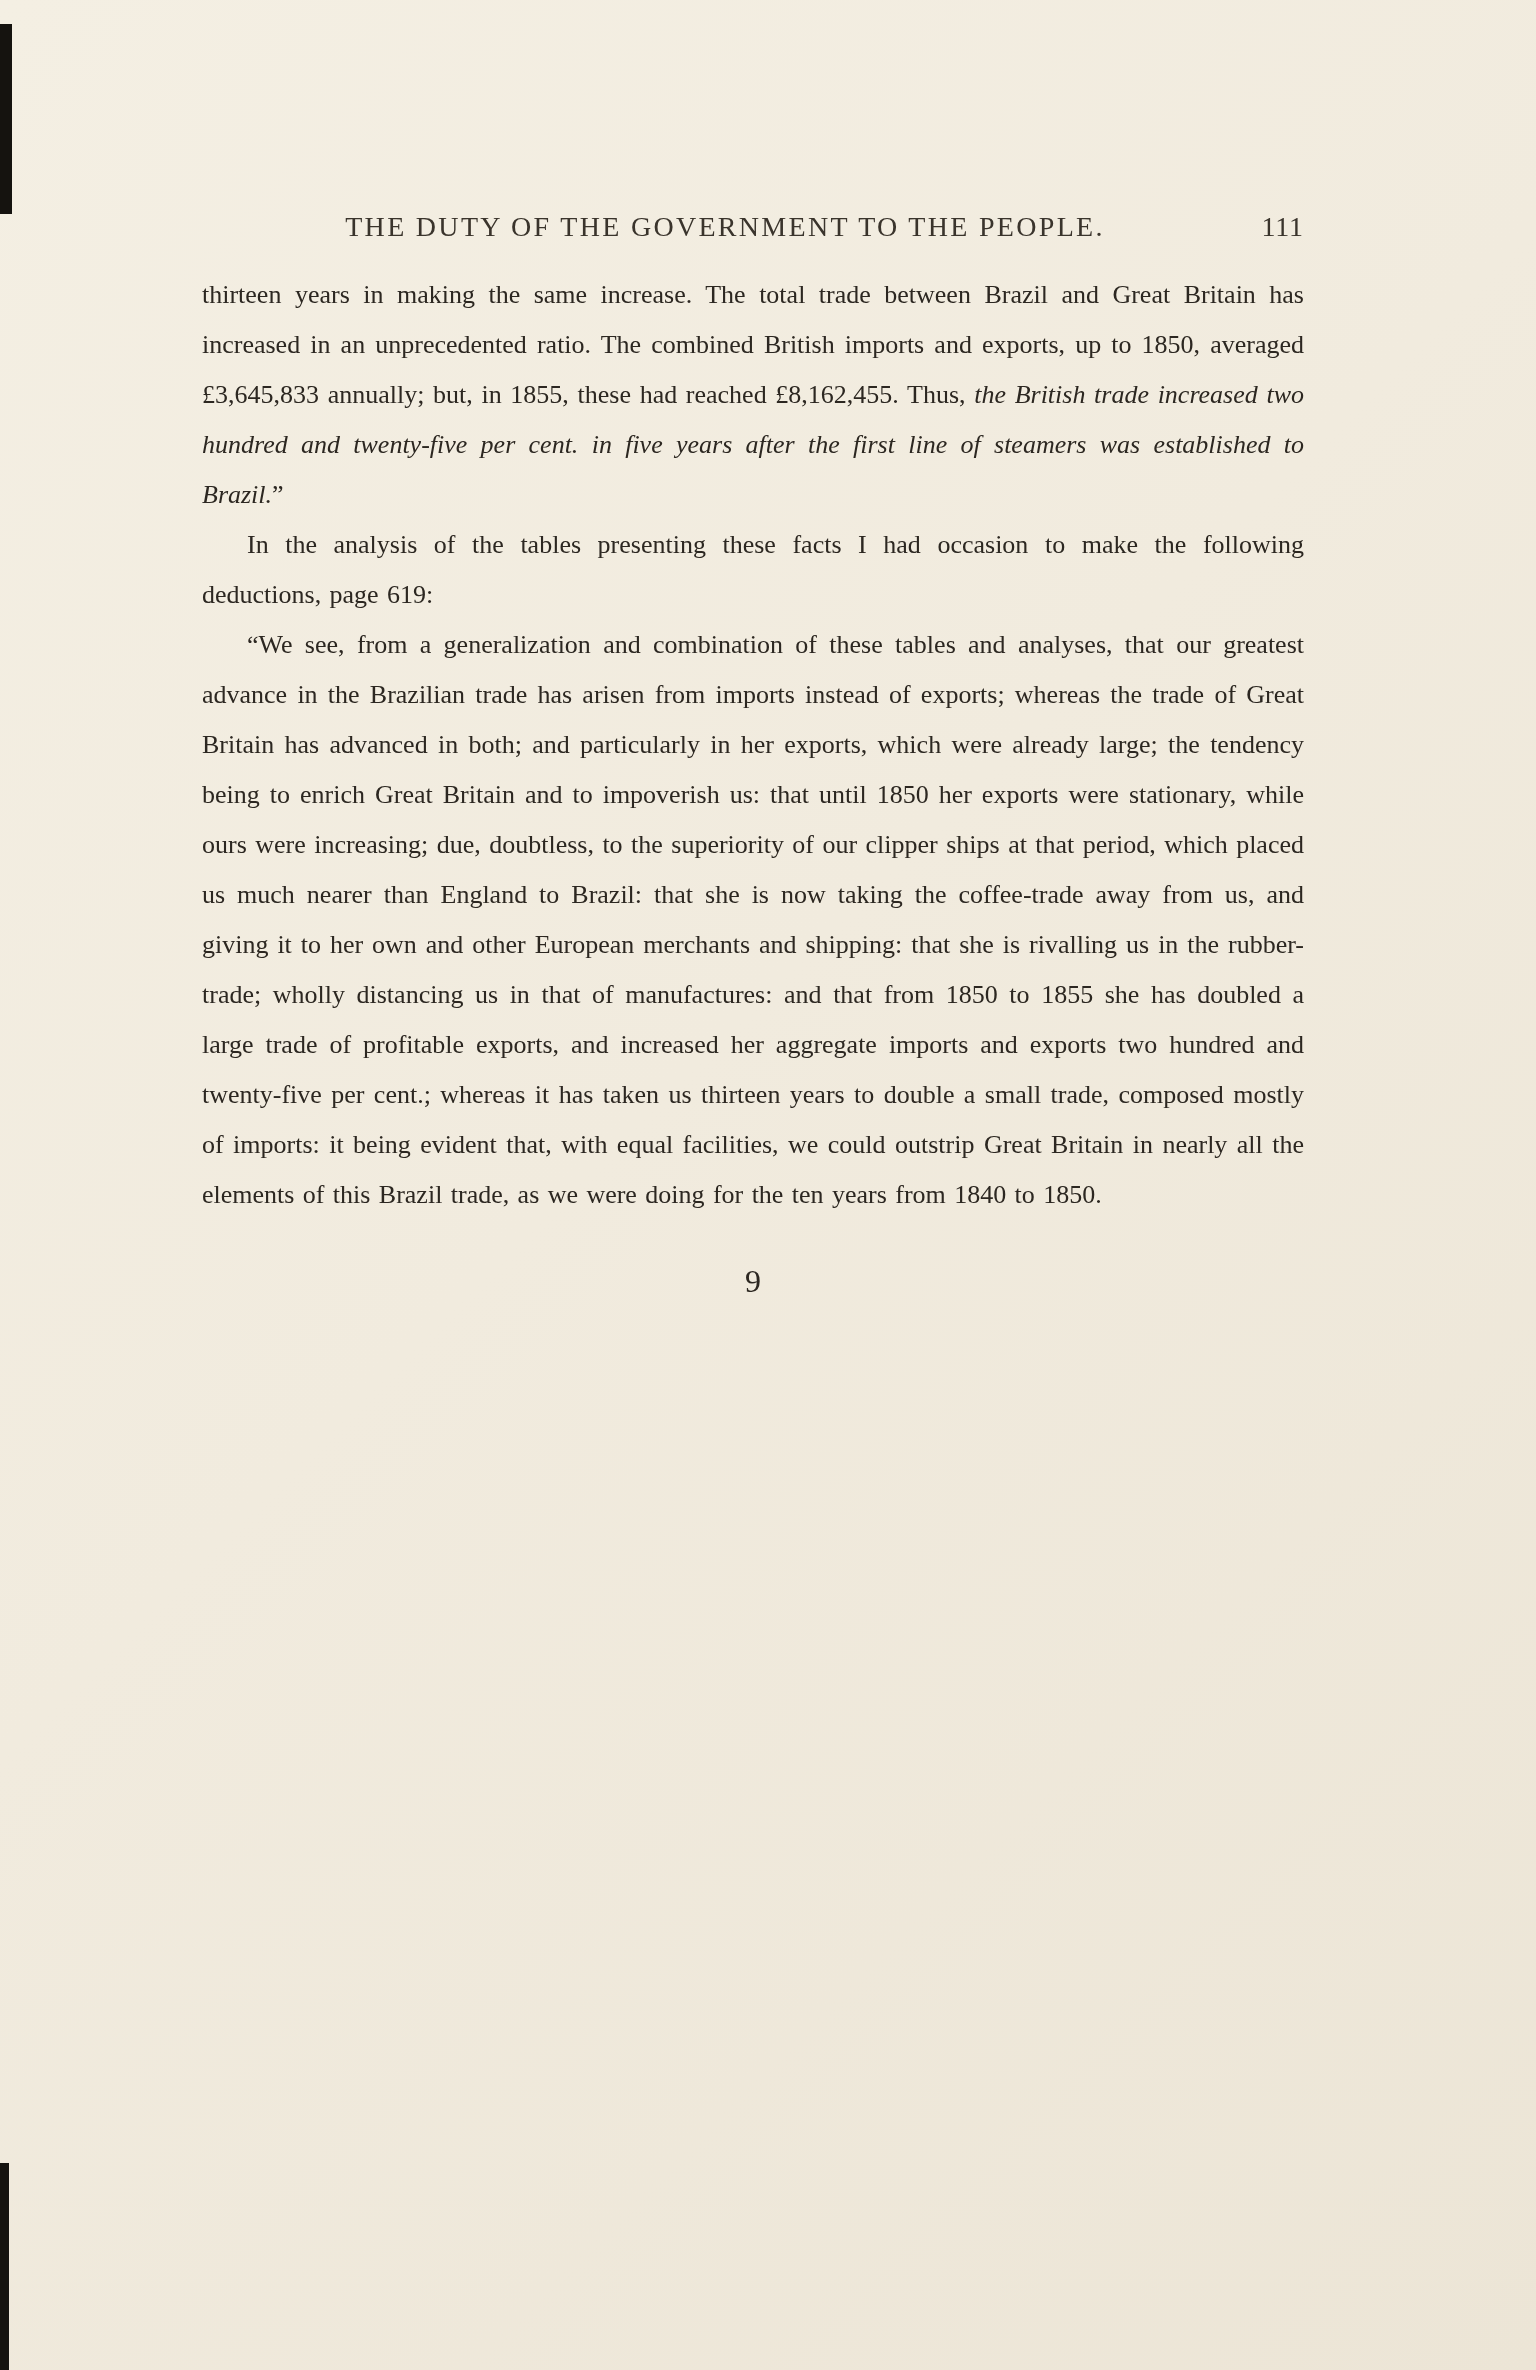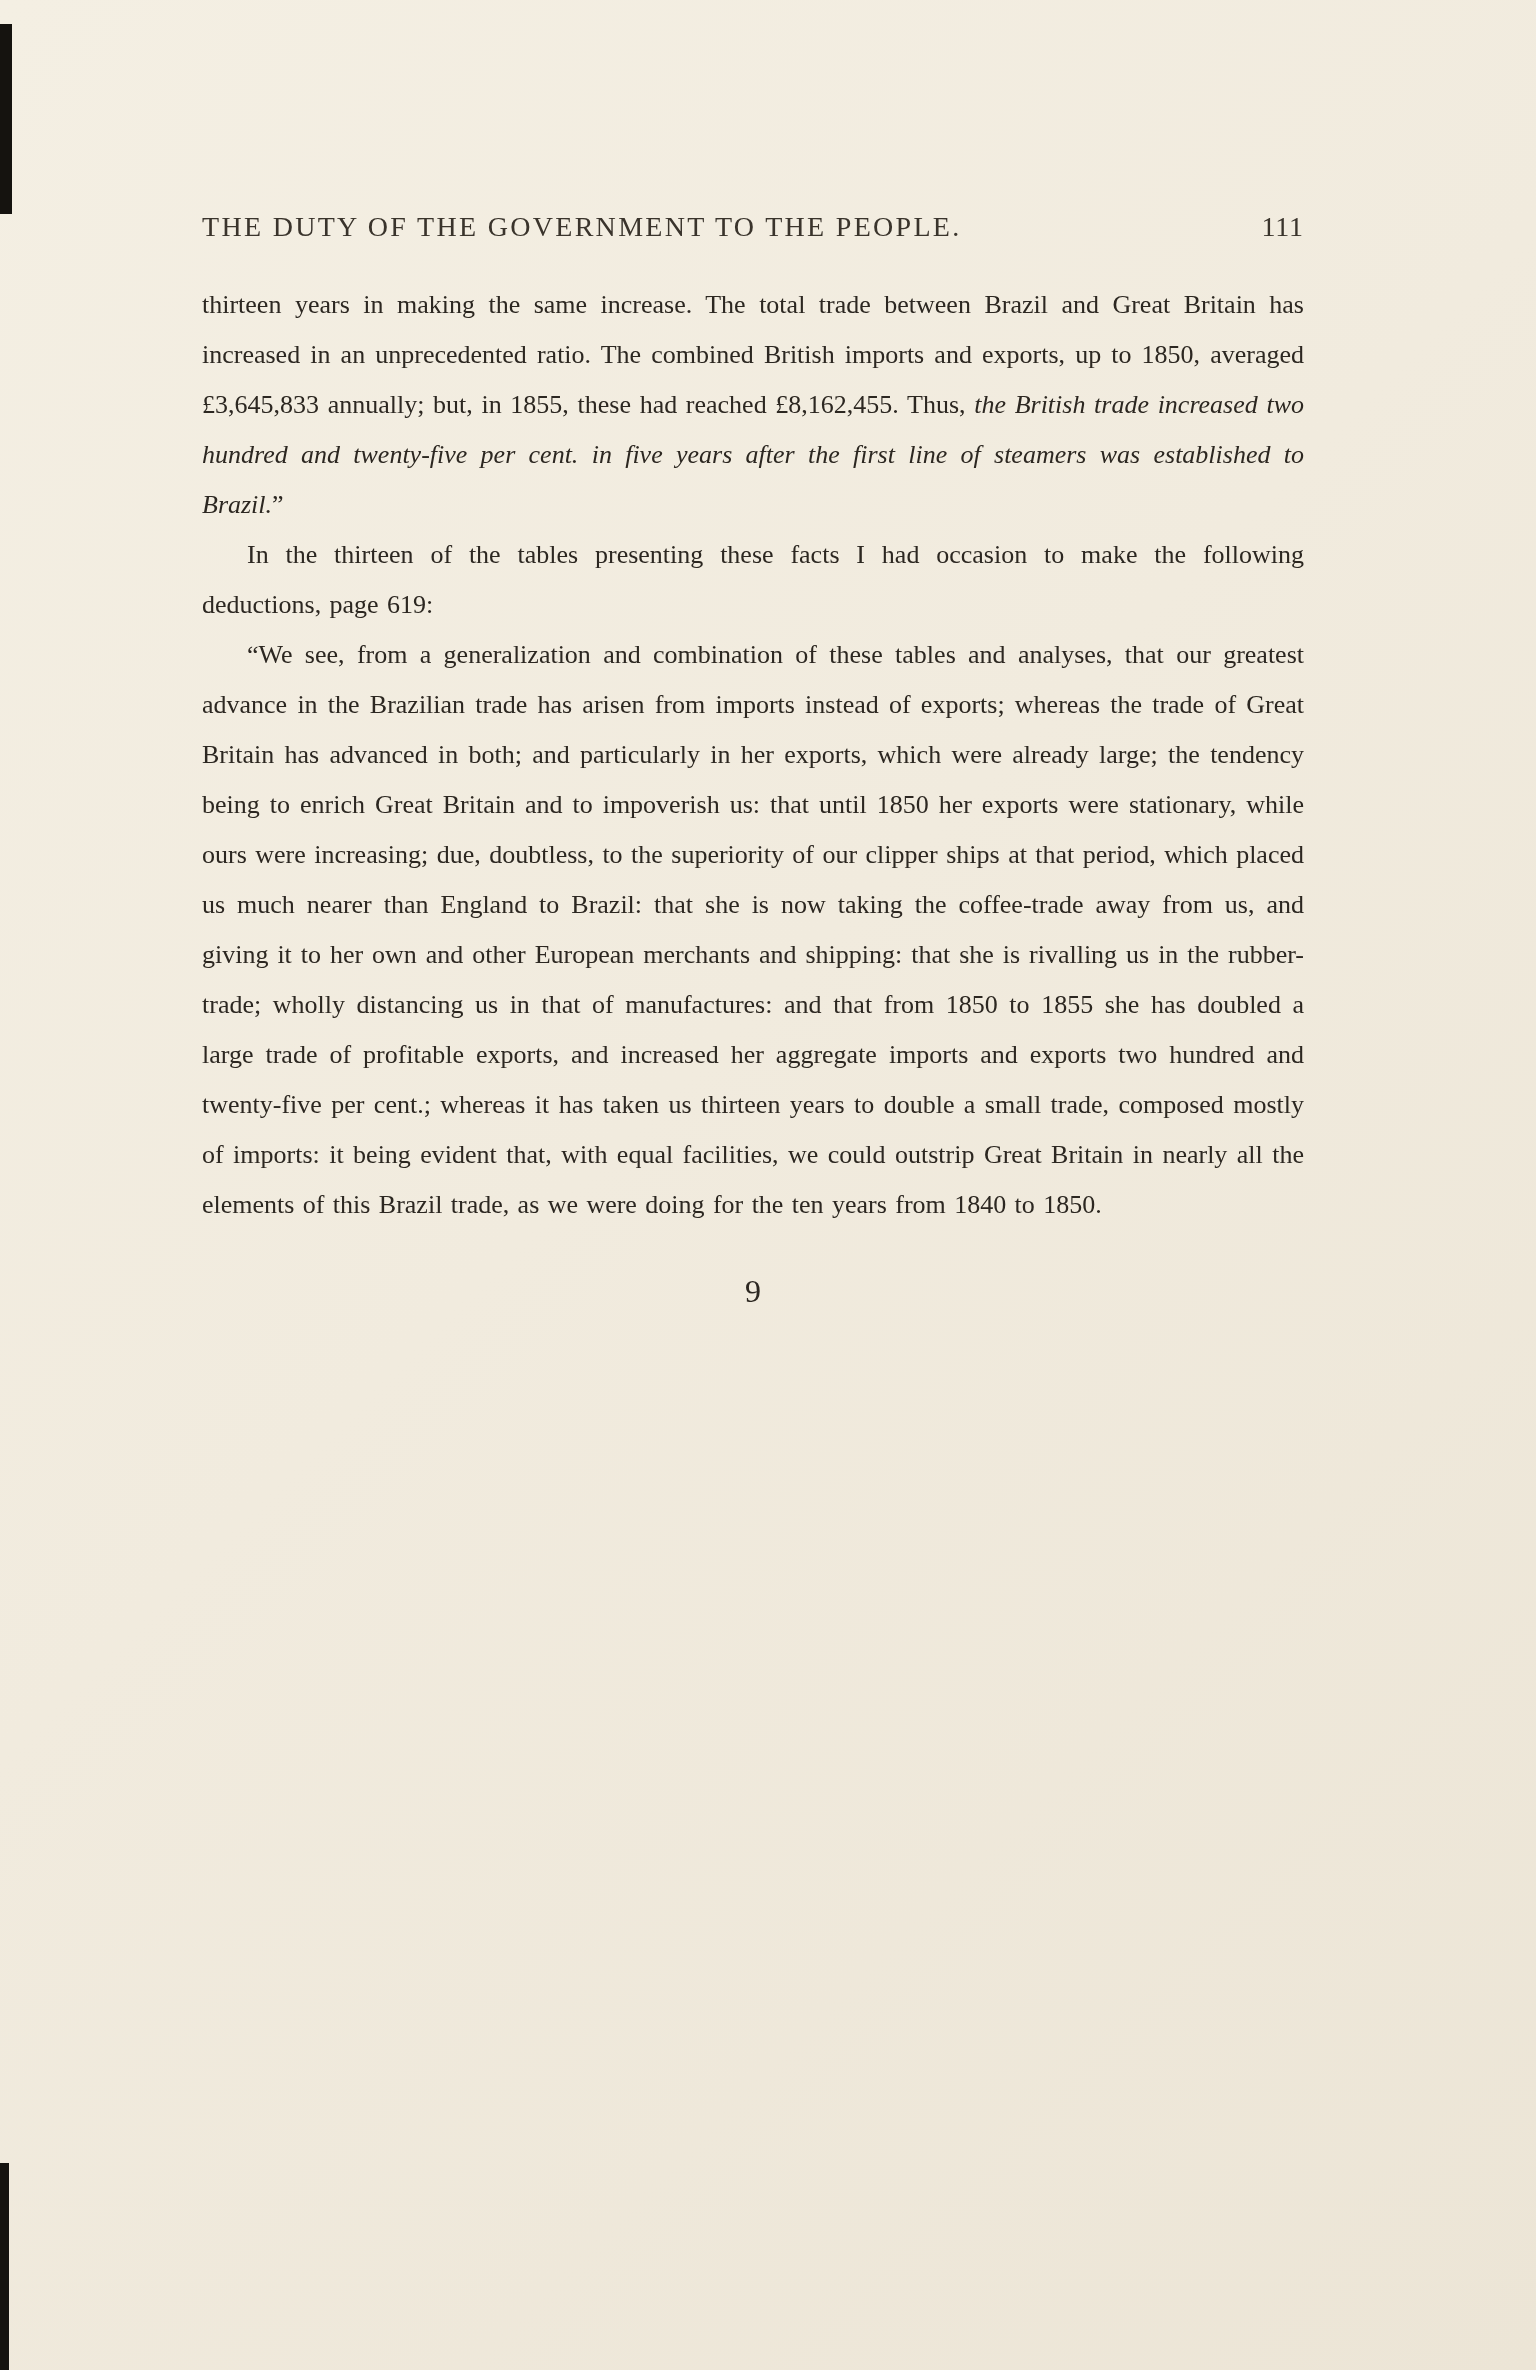--- a/index.html
+++ b/index.html
@@ -34,25 +34,25 @@
   .scan-edge.bottom{
     top:2163px;
     width:9.3px;
     height:208px;
   }
   .content{
     padding:211px 232px 0 202px;
   }
   .running-header{
     position:relative;
-    text-align:left;
+    text-align:center;
     font-size:28px;
     letter-spacing:2.3px;
     color:var(--header-ink);
-    margin:0 0 37px 0;
+    margin:0 0 27px 0;
     white-space:nowrap;
   }
   .running-header .title{
     display:inline-block;
     padding-right:56px; 
   }
   .running-header .pagenum{
     position:absolute;
     right:0;
     top:0;
@@ -88,21 +88,21 @@
 
   <div class="content">
 
     <div class="running-header">
       <span class="title">THE DUTY OF THE GOVERNMENT TO THE PEOPLE.</span>
       <span class="pagenum">111</span>
     </div>
 
     <div class="body-text">
         <p class=""><span>thirteen years in making the same increase.  The total trade between Brazil and Great Britain has increased in an unprecedented ratio.  The combined British imports and exports, up to 1850, averaged £3,645,833 annually; but, in 1855, these had reached £8,162,455.  Thus, </span><span class="italic">the British trade increased two hundred and twenty-five per cent. in five years after the first line of steamers was established to Brazil.</span><span>”</span></p>
-        <p class="indent"><span>In the thirteen of the tables presenting these facts I had occasion to make the following deductions, page 619:</span></p>
+        <p class="indent"><span>In the analysis of the tables presenting these facts I had occasion to make the following deductions, page 619:</span></p>
         <p class="indent"><span>“We see, from a generalization and combination of these tables and analyses, that our greatest advance in the Brazilian trade has arisen from imports instead of exports; whereas the trade of Great Britain has advanced in both; and particularly in her exports, which were already large; the tendency being to enrich Great Britain and to impoverish us: that until 1850 her exports were stationary, while ours were increasing; due, doubtless, to the superiority of our clipper ships at that period, which placed us much nearer than England to Brazil: that she is now taking the coffee-trade away from us, and giving it to her own and other European merchants and shipping: that she is rivalling us in the rubber-trade; wholly distancing us in that of manufactures: and that from 1850 to 1855 she has doubled a large trade of profitable exports, and increased her aggregate imports and exports two hundred and twenty-five per cent.; whereas it has taken us thirteen years to double a small trade, composed mostly of imports: it being evident that, with equal facilities, we could outstrip Great Britain in nearly all the elements of this Brazil trade, as we were doing for the ten years from 1840 to 1850.</span></p>
       </div>
 
     <div class="page-footer">
       <span>9</span>
     </div>
 
   </div>
 </div>
 

